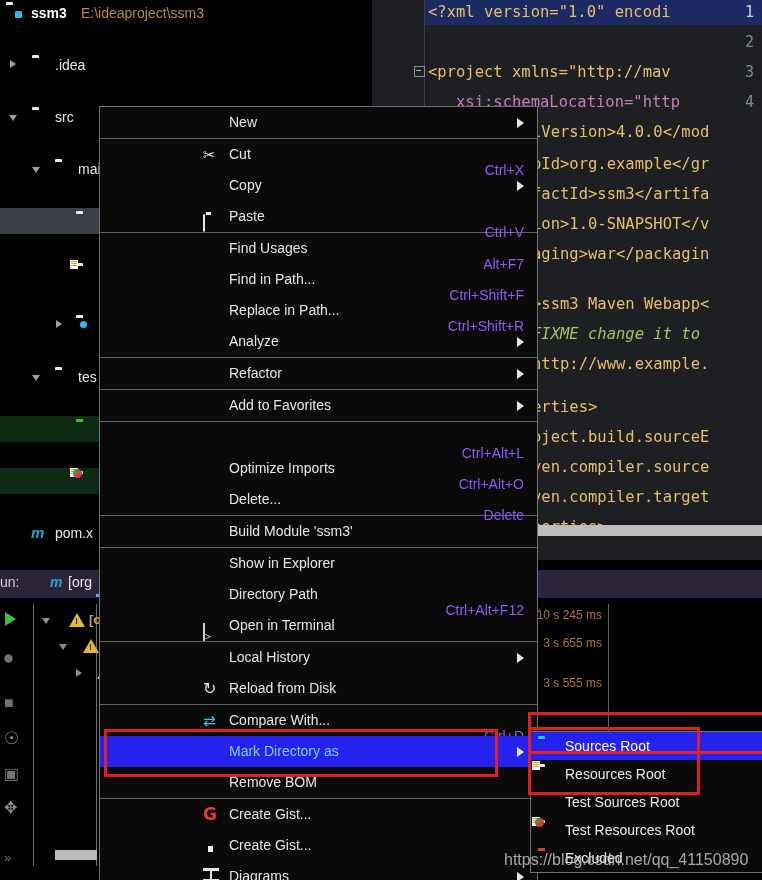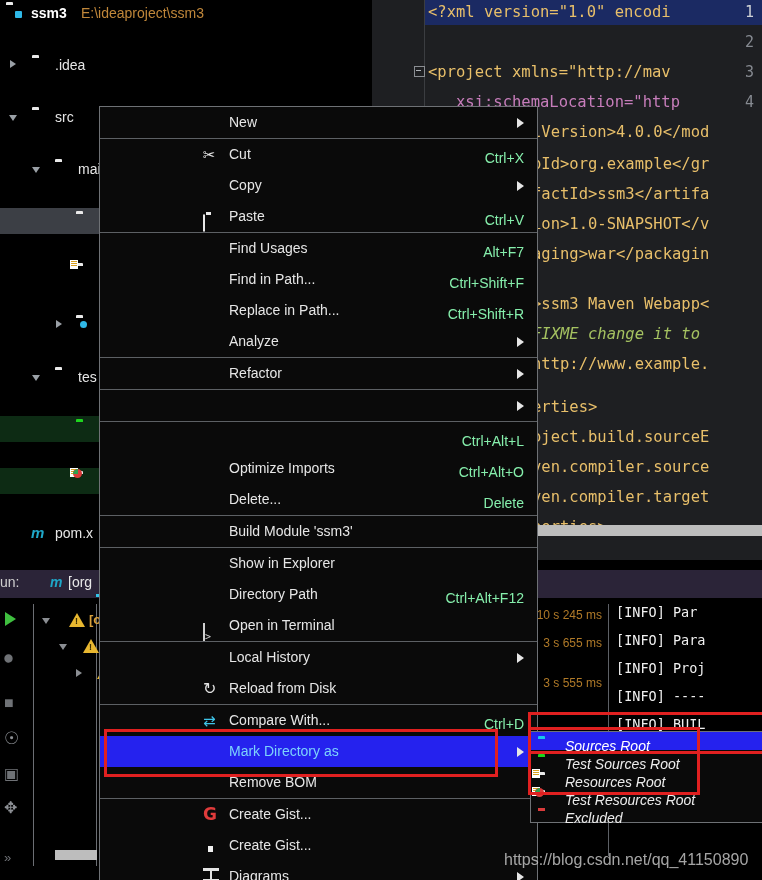--- a/index.html
+++ b/index.html
@@ -67,21 +67,21 @@
   .timecol{position:absolute;left:536px;top:44px;width:72px;height:252px;border-right:1px solid #5d6066;}
   .timeval{position:absolute;right:6px;color:#b07a28;font-size:12px;white-space:nowrap;}
   .console{position:absolute;left:612px;top:44px;width:150px;height:252px;overflow:hidden;
            font-family:"DejaVu Sans Mono","Liberation Mono",monospace;font-size:13.5px;color:#f0f0f0;}
   .cline{position:absolute;left:4px;white-space:pre;}
 
   
   #ctxmenu{left:99px;top:106px;width:437px;background:#0a0a0a;border:1px solid #6e7175;z-index:40;}
   .mi{position:relative;height:31px;line-height:31px;white-space:nowrap;color:#e6e6e6;font-size:14px;}
   .mi .mlabel{position:absolute;left:129px;top:0;}
-  .mi .mshort{position:absolute;right:13px;top:4px;color:#86efac;}
+  .mi .mshort{position:absolute;right:13px;top:16px;color:#8b5cf6;}
   .mi .micon{position:absolute;left:103px;top:7px;width:17px;height:17px;}
   .mi .msub{position:absolute;right:13px;top:11px;width:0;height:0;border-left:7px solid #e6e6e6;border-top:5px solid transparent;border-bottom:5px solid transparent;}
   .mi.hl{background:#2522ee;color:#7dd3fc;}
   .msep{height:1px;background:#5d6064;margin:0;}
 
   
   .ic-scissors{position:relative;color:#e6e6e6;font-size:15px;line-height:17px;}
   .ic-clip{width:11px;height:14px;border:1.6px solid #e8e8e8;border-radius:2px;margin:1px auto;position:relative;}
   .ic-clip:before{content:"";position:absolute;left:2px;top:-3px;width:5px;height:3px;background:#e8e8e8;}
   .ic-term{width:16px;height:13px;border:1.5px solid #cfcfcf;background:#1b1b1b;position:relative;margin-top:2px;}
@@ -90,21 +90,21 @@
   .ic-compare{color:#3fc4e8;font-size:15px;line-height:17px;}
   .ic-gist-g{color:#e03b3b;font-weight:bold;font-size:17px;line-height:17px;font-family:"DejaVu Sans",sans-serif;}
   .ic-github{width:15px;height:15px;border-radius:50%;background:#f0f0f0;position:relative;margin-top:1px;}
   .ic-github:after{content:"";position:absolute;left:5px;top:9px;width:5px;height:6px;background:#f0f0f0;}
   .ic-diagram{width:16px;height:14px;position:relative;margin-top:2px;}
   .ic-diagram i{position:absolute;left:0;width:16px;height:3px;background:#e4e4e4;}
   .ic-diagram b{position:absolute;left:7px;top:3px;width:2px;height:8px;background:#e4e4e4;}
 
   
   #submenu{left:530px;top:731px;width:232px;background:#0a0a0a;border:1px solid #6e7175;z-index:45;}
-  .si{position:relative;height:18px;line-height:29px;white-space:nowrap;color:#ececec;font-size:14px;font-style:italic;}
+  .si{position:relative;height:28px;line-height:29px;white-space:nowrap;color:#ececec;font-size:14px;}
   .si.hl{background:#2522ee;color:#fff;}
   .si .slabel{position:absolute;left:34px;top:0;}
   .si .sicon{position:absolute;left:7px;top:7px;}
 
   
   .redbox{position:absolute;border:3px solid #e02020;z-index:60;pointer-events:none;}
 
   
   .wm{position:absolute;z-index:70;color:#c9c9c9;font-size:16px;opacity:.82;white-space:nowrap;
       font-family:"Liberation Sans",sans-serif;}
@@ -248,27 +248,20 @@
 
     <div class="tree-hscroll" style="left:21px;top:246px;width:42px;"></div>
   </div>
 
   <div class="timecol">
     <span class="timeval" style="top:4px;">10 s 245 ms</span>
     <span class="timeval" style="top:32px;">3 s 655 ms</span>
     <span class="timeval" style="top:72px;">3 s 555 ms</span>
   </div>
 
-  <div class="console">
-    <span class="cline" style="top:0px;">[INFO] Par</span>
-    <span class="cline" style="top:28px;">[INFO] Para</span>
-    <span class="cline" style="top:56px;">[INFO] Proj</span>
-    <span class="cline" style="top:84px;">[INFO] ----</span>
-    <span class="cline" style="top:112px;">[INFO] BUIL</span>
-  </div>
 
   <div class="abs" style="left:102px;top:306px;width:660px;height:12px;background:#000;"></div>
   <div class="abs" style="left:102px;top:306px;width:118px;height:11px;background:#2230e6;"></div>
 </div>
 
 <div class="abs" id="ctxmenu">
 
   <div class="mi">
     <span class="mlabel">New</span>
     <span class="msub"></span>
@@ -314,20 +307,21 @@
   </div>
   <div class="msep"></div>
 
   <div class="mi">
     <span class="mlabel">Refactor</span>
     <span class="msub"></span>
   </div>
   <div class="msep"></div>
 
   <div class="mi">
+    <span class="mlabel">Add to Favorites</span>
     <span class="msub"></span>
   </div>
   <div class="msep"></div>
 
   <div class="mi">
     <span class="mshort">Ctrl+Alt+L</span>
   </div>
 
   <div class="mi">
     <span class="mlabel">Optimize Imports</span>
@@ -403,39 +397,39 @@
     <span class="msub"></span>
   </div>
 </div>
 
 <div class="abs" id="submenu">
   <div class="si hl">
     <span class="sicon"><span class="folder cyan"></span></span>
     <span class="slabel">Sources Root</span>
   </div>
   <div class="si">
+    <span class="sicon">
+      <span class="folder"><span class="badge-lines">
+            <i></i>
+            <i></i>
+            <i></i>
+          </span></span>
+    </span>
+    <span class="slabel">Resources Root</span>
+  </div>
+  <div class="si">
     <span class="sicon"><span class="folder green"></span></span>
     <span class="slabel">Test Sources Root</span>
   </div>
   <div class="si">
     <span class="sicon">
       <span class="folder"><span class="badge-lines">
             <i></i>
             <i></i>
             <i></i>
-          </span></span>
-    </span>
-    <span class="slabel">Resources Root</span>
-  </div>
-  <div class="si">
-    <span class="sicon">
-      <span class="folder"><span class="badge-lines">
-            <i></i>
-            <i></i>
-            <i></i>
           </span><span class="badge-pie"></span></span>
     </span>
     <span class="slabel">Test Resources Root</span>
   </div>
   <div class="si">
     <span class="sicon">
       <span class="folder" style="background:#d93b3b;"><span style="position:absolute;left:0;top:-3px;width:7px;height:3px;background:#d93b3b;"></span></span>
     </span>
     <span class="slabel">Excluded</span>
   </div>

